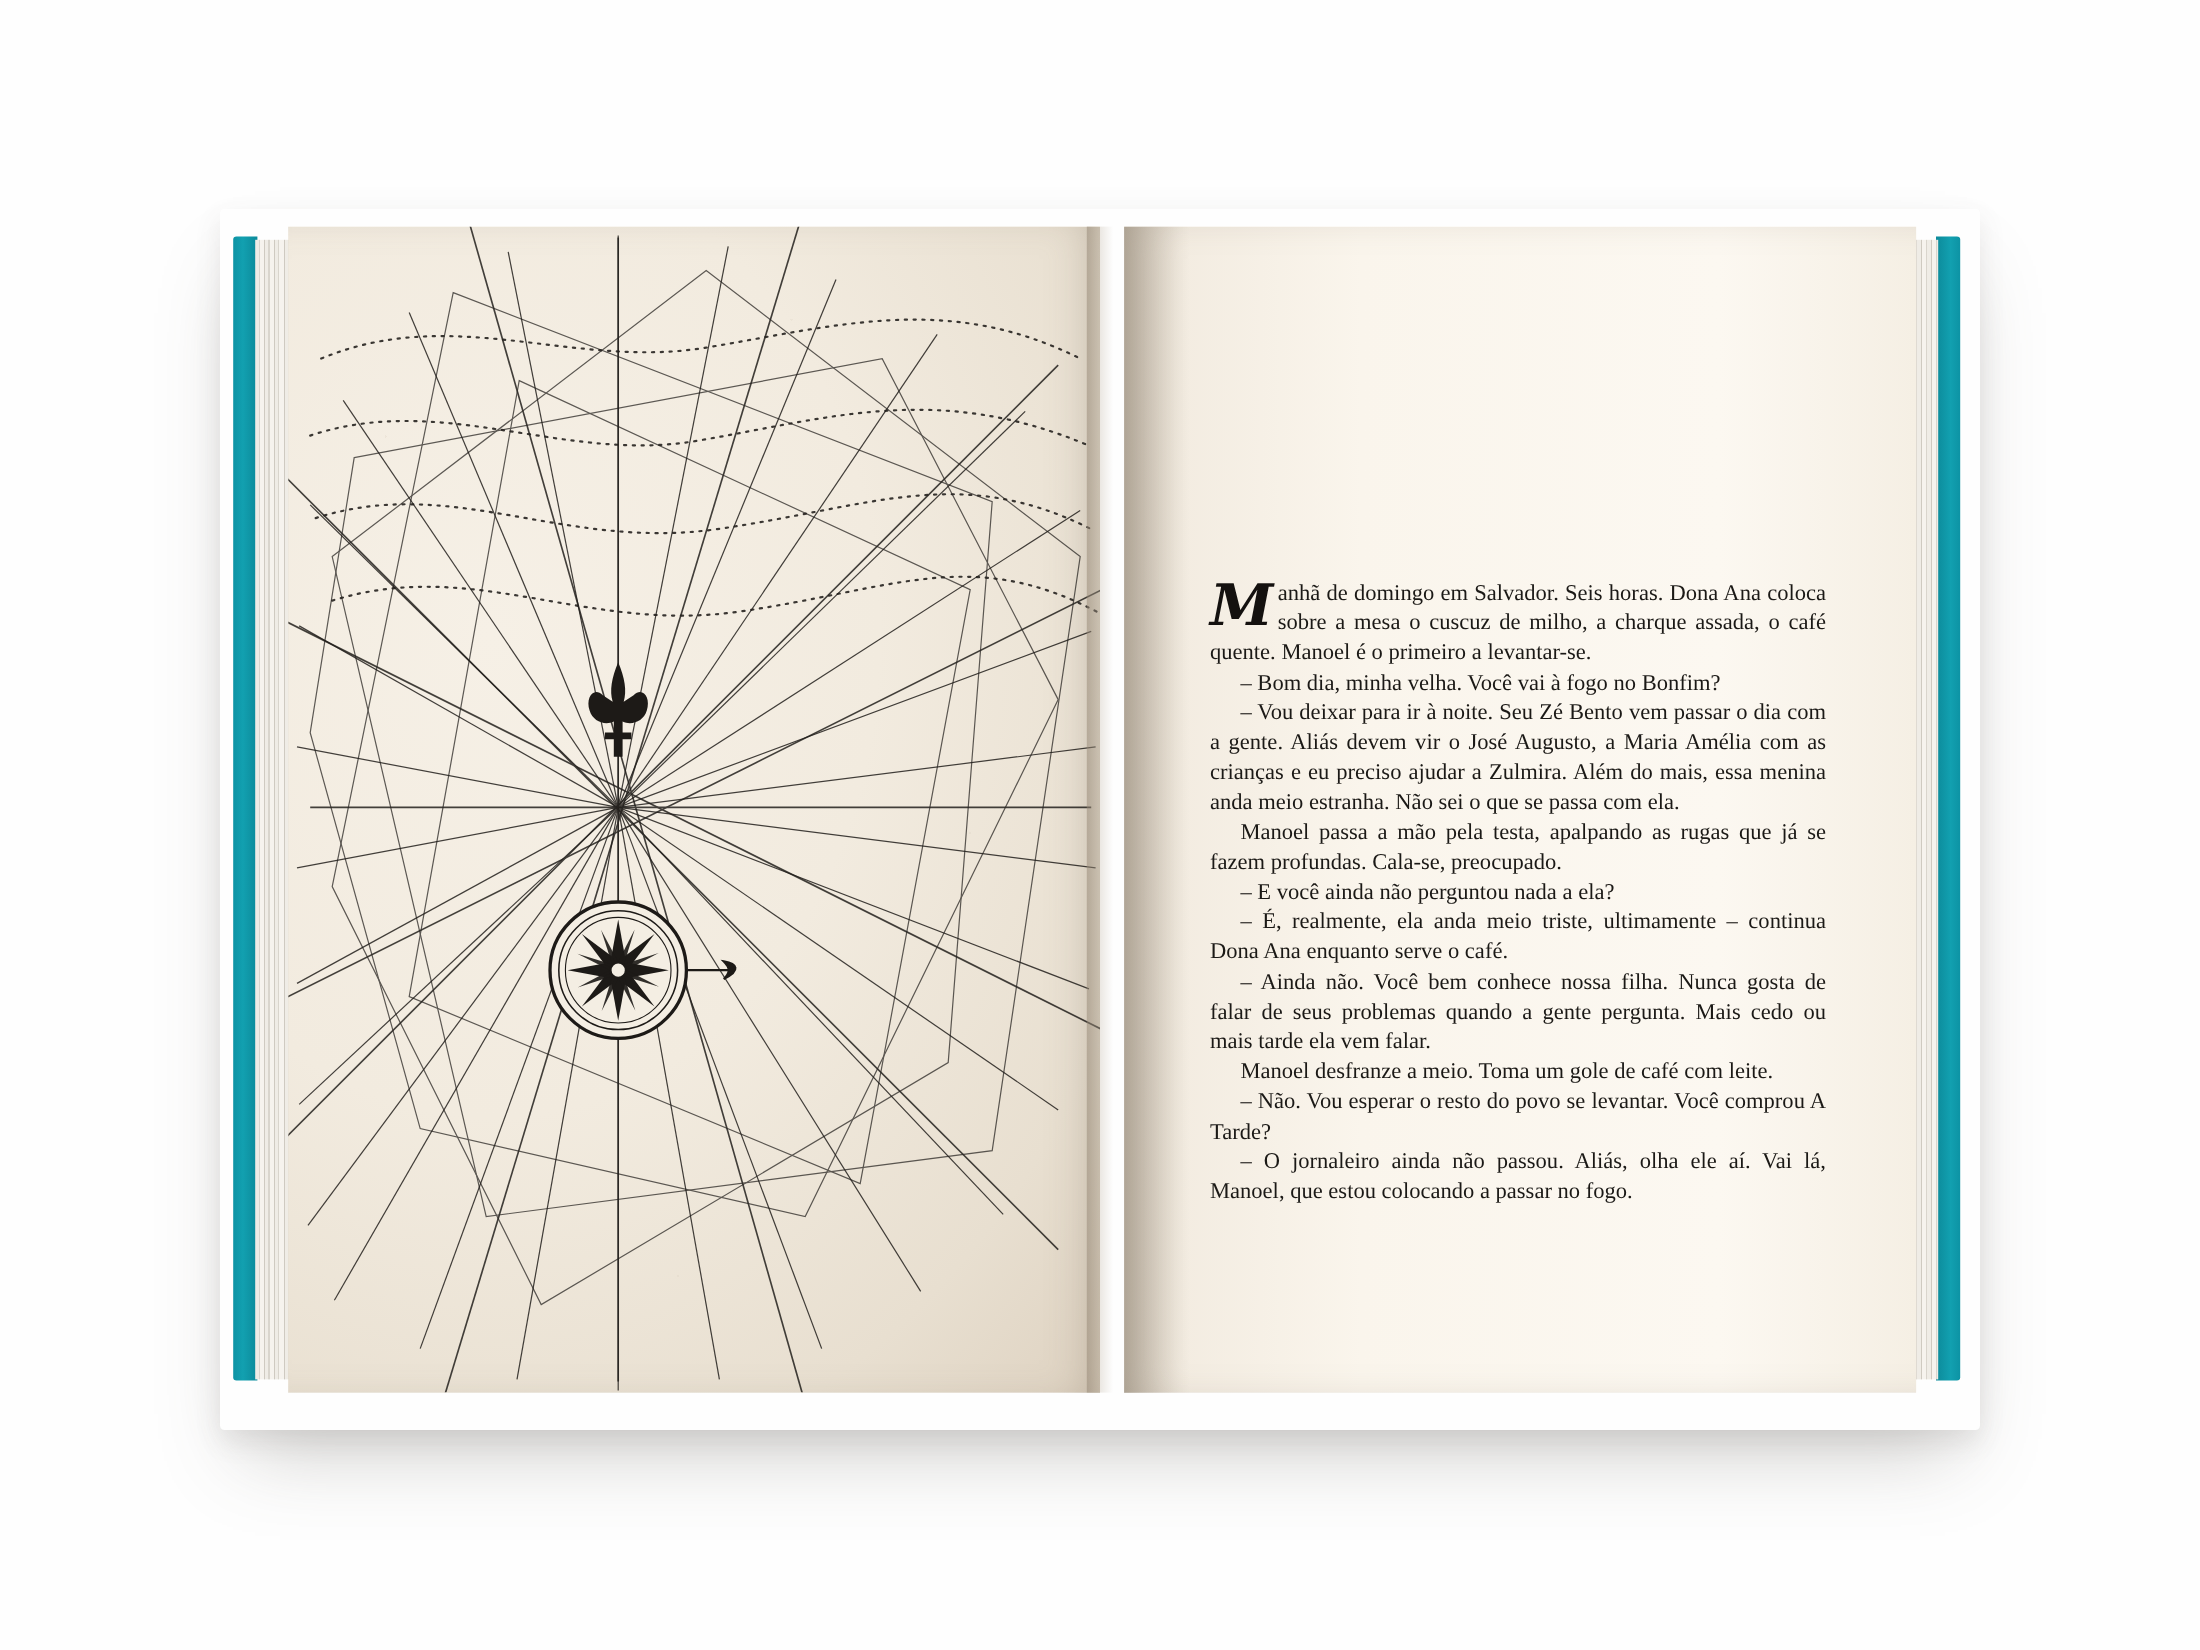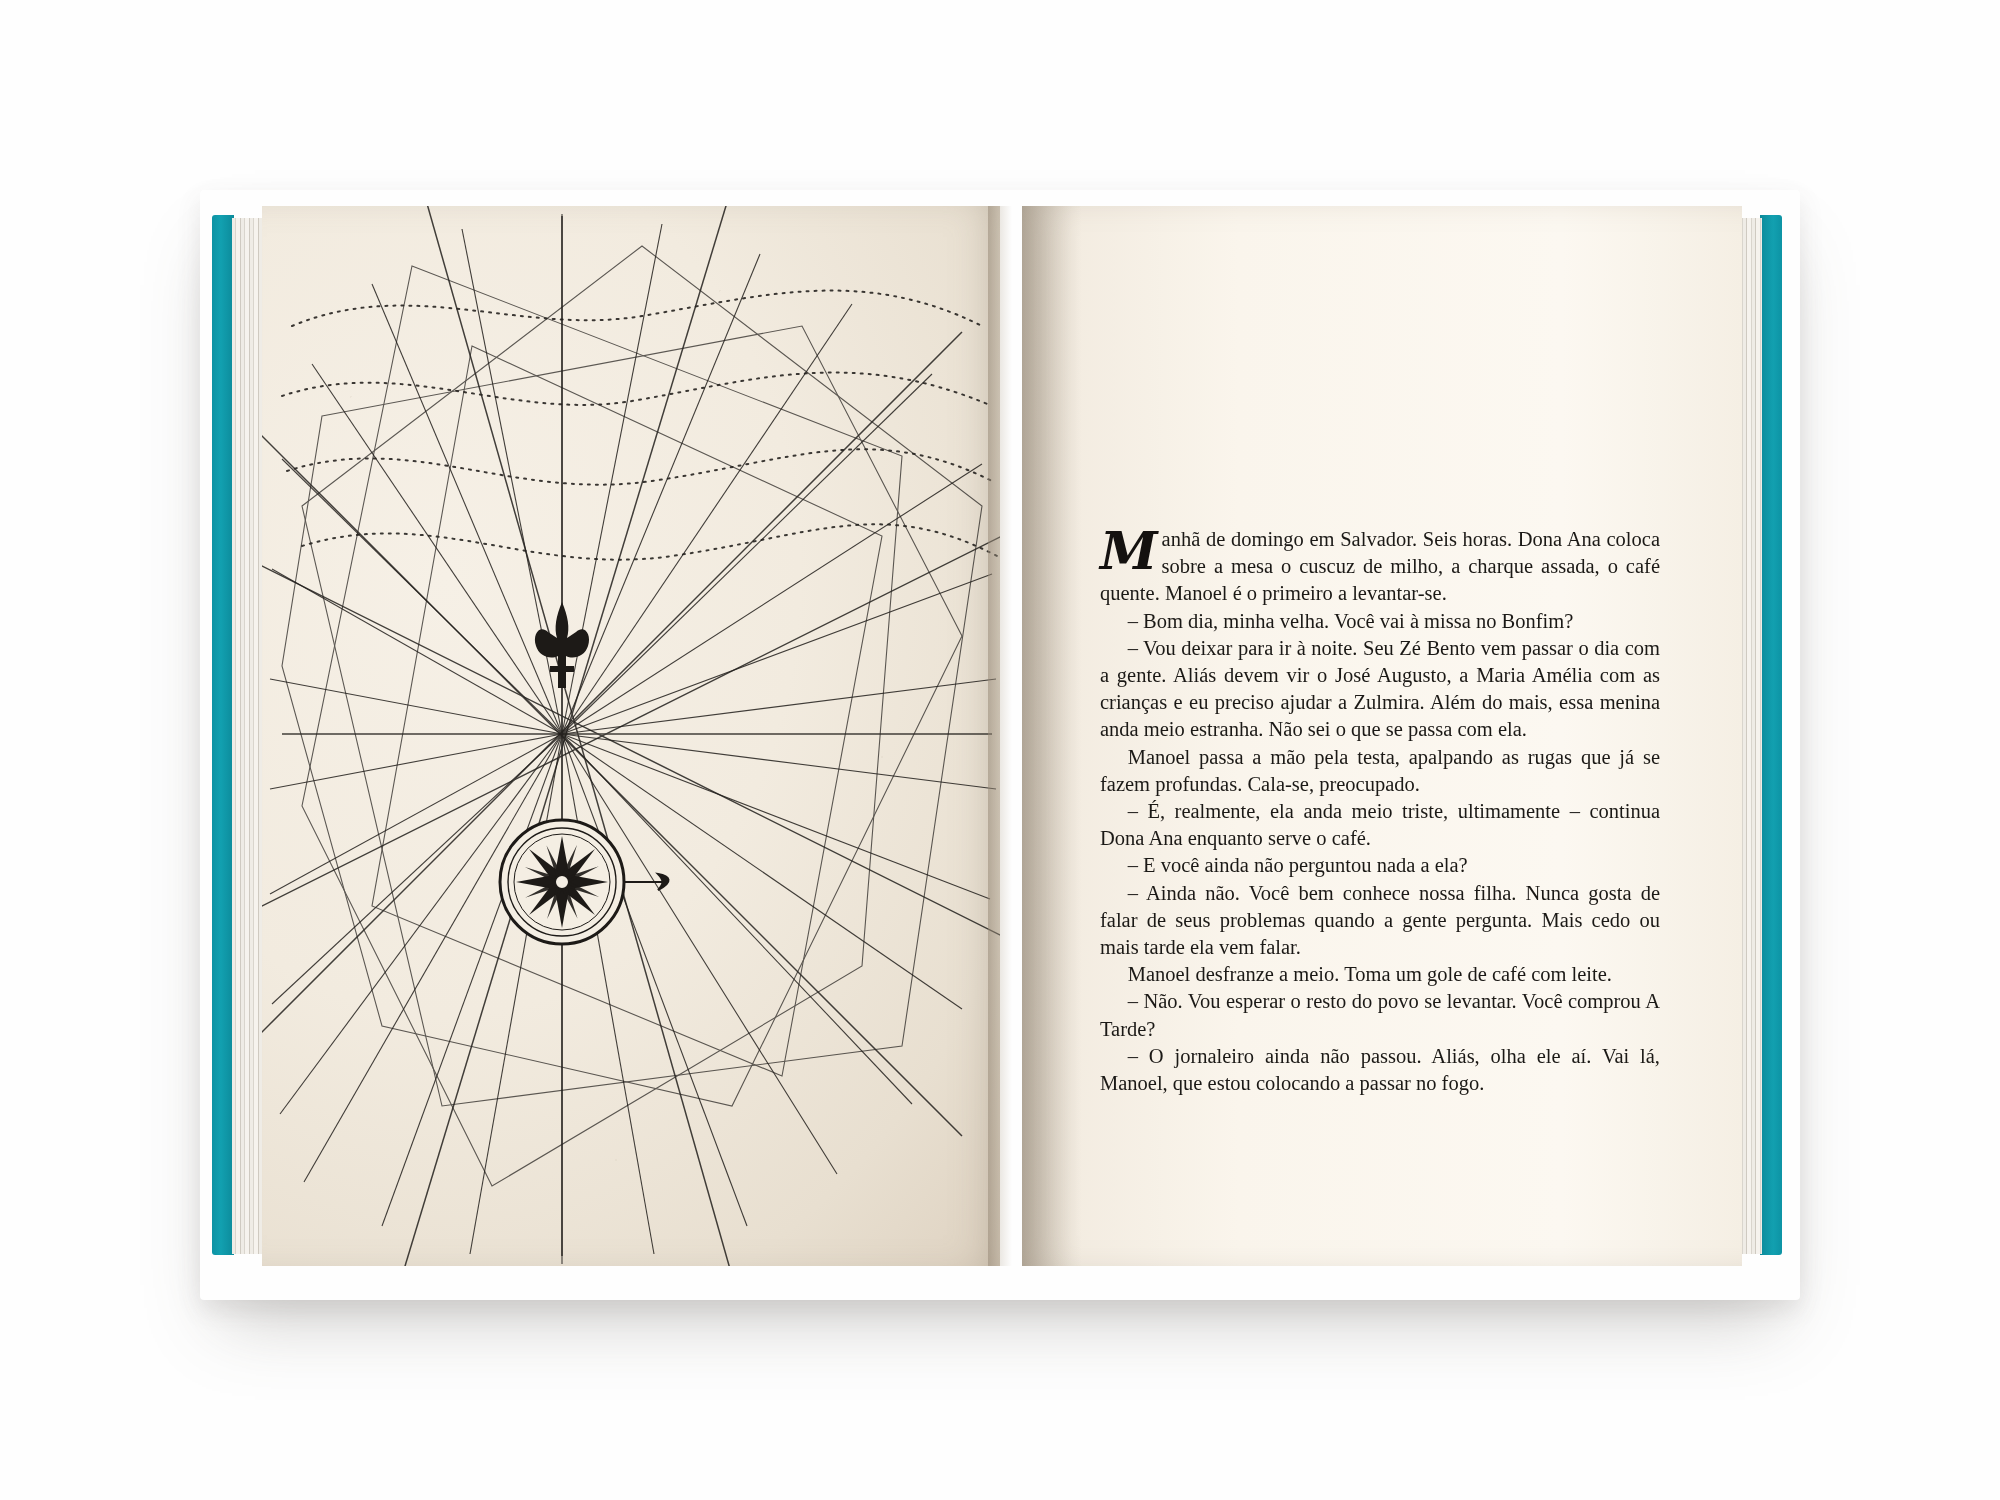--- a/index.html
+++ b/index.html
@@ -288,25 +288,25 @@
         <path d="M62,0 L106,0 M96,-8 C 108,-6 112,0 96,8 C 102,2 102,-2 96,-8 Z" fill="#1d1a17" stroke="#1d1a17" stroke-width="2"></path>
       </g>
     </svg>
   </div>
 
   <div class="gutter"></div>
 
   <div class="page-right">
     <div class="text-col">
       <p class="first"><span class="dropcap">M</span><span>anhã de domingo em Salvador. Seis horas. Dona Ana coloca sobre a mesa o cuscuz de milho, a charque assada, o café quente. Manoel é o primeiro a levantar-se.</span></p>
-      <p>– Bom dia, minha velha. Você vai à missa no Bonfim?</p>
+      <p>– Bom dia, minha velha. Você vai à fogo no Bonfim?</p>
       <p>– Vou deixar para ir à noite. Seu Zé Bento vem passar o dia com a gente. Aliás devem vir o José Augusto, a Maria Amélia com as crianças e eu preciso ajudar a Zulmira. Além do mais, essa menina anda meio estranha. Não sei o que se passa com ela.</p>
       <p>Manoel passa a mão pela testa, apalpando as rugas que já se fazem profundas. Cala-se, preocupado.</p>
+      <p>– E você ainda não perguntou nada a ela?</p>
       <p>– É, realmente, ela anda meio triste, ultimamente – continua Dona Ana enquanto serve o café.</p>
-      <p>– E você ainda não perguntou nada a ela?</p>
       <p>– Ainda não. Você bem conhece nossa filha. Nunca gosta de falar de seus problemas quando a gente pergunta. Mais cedo ou mais tarde ela vem falar.</p>
       <p>Manoel desfranze a meio. Toma um gole de café com leite.</p>
       <p>– Não. Vou esperar o resto do povo se levantar. Você comprou A Tarde?</p>
       <p>– O jornaleiro ainda não passou. Aliás, olha ele aí. Vai lá, Manoel, que estou colocando a passar no fogo.</p>
 
     </div>
   </div>
 
   <div class="curl"></div>
 </div>

